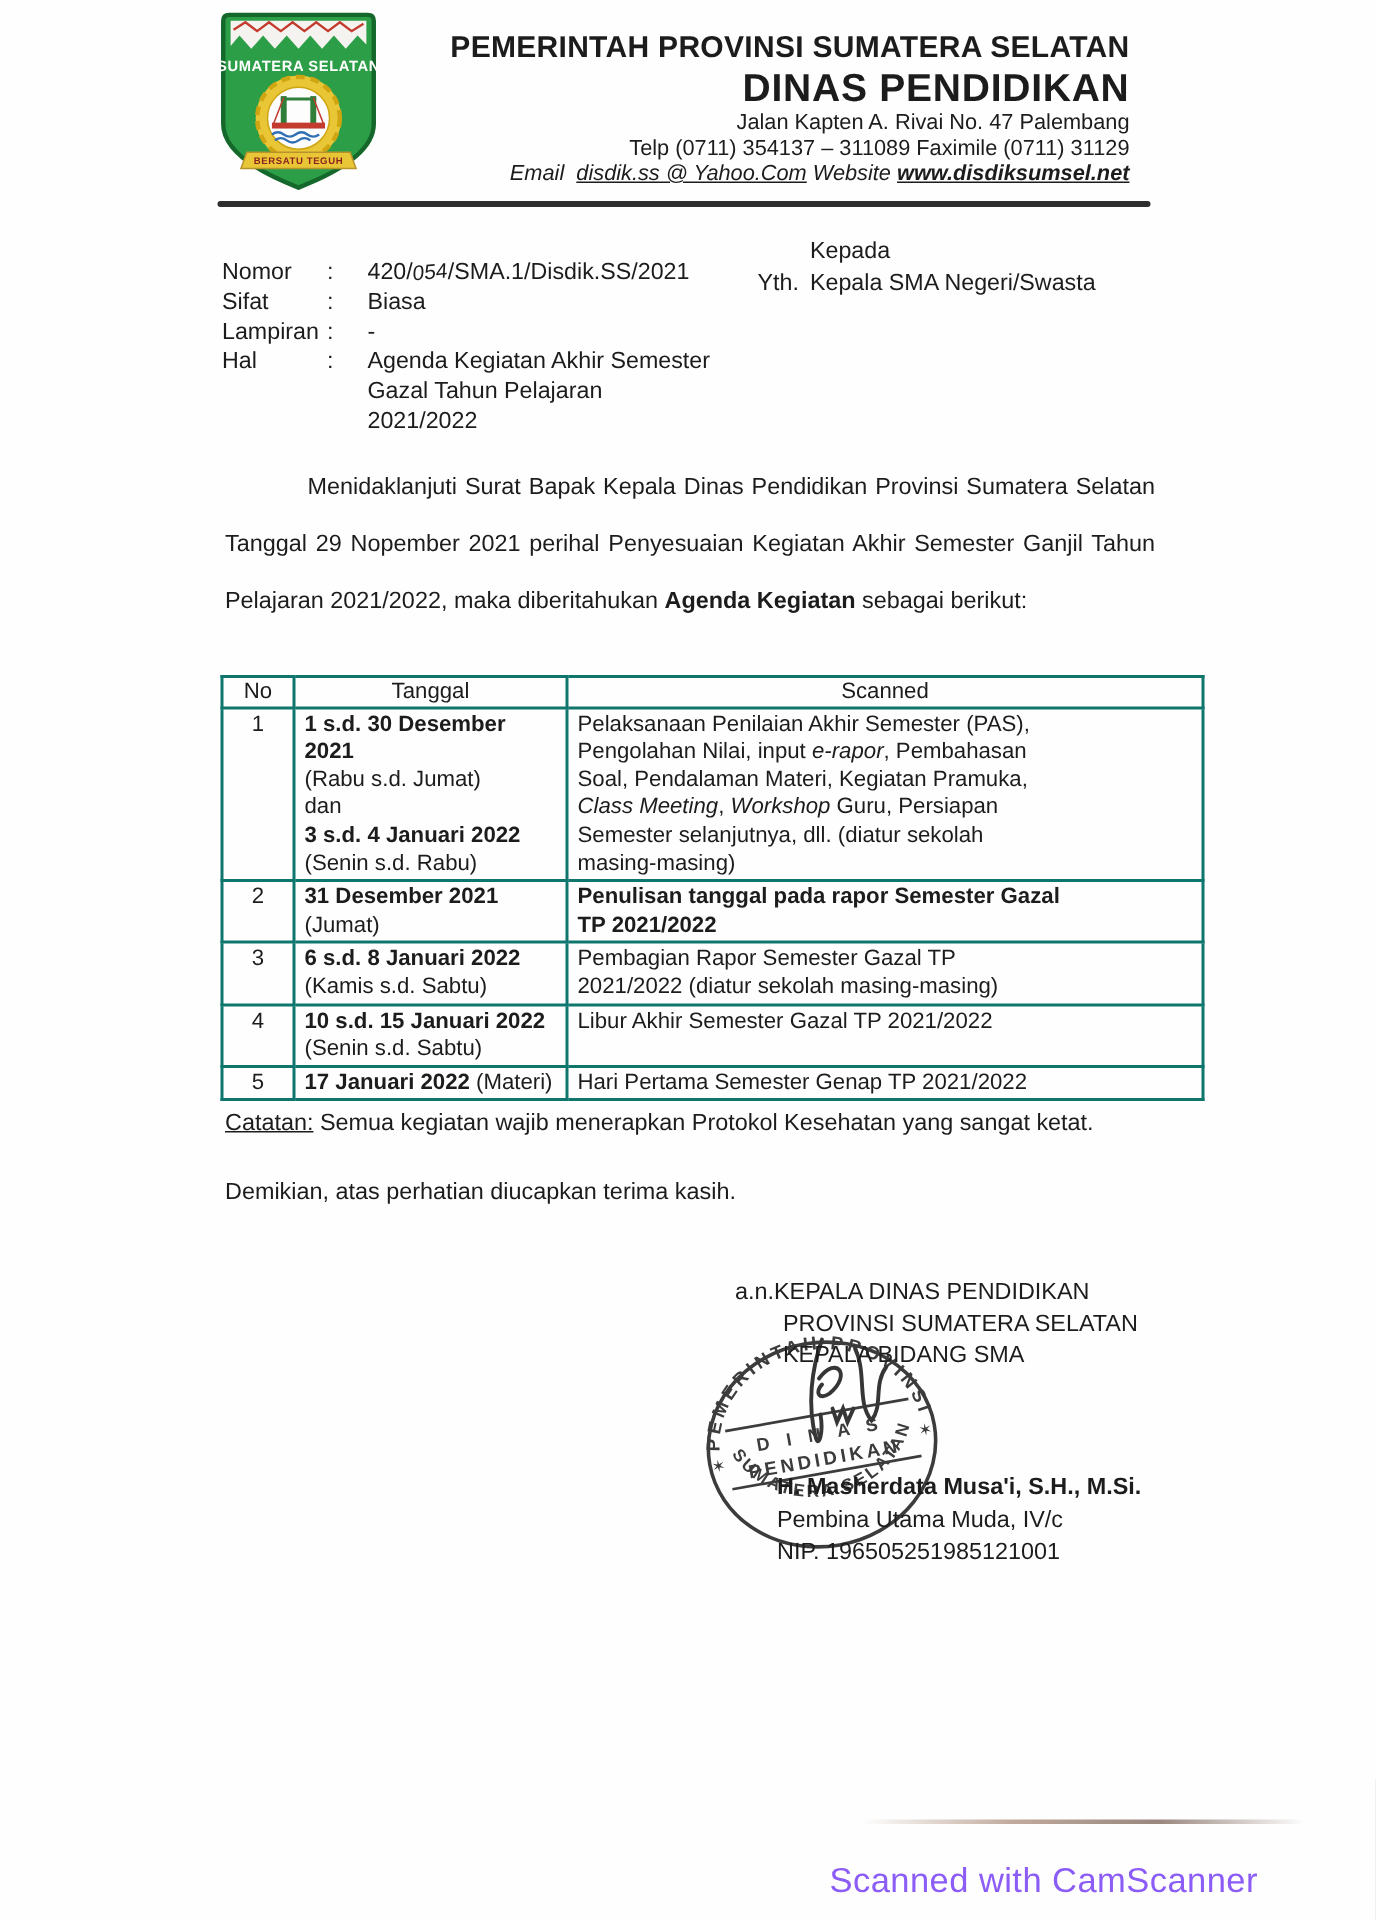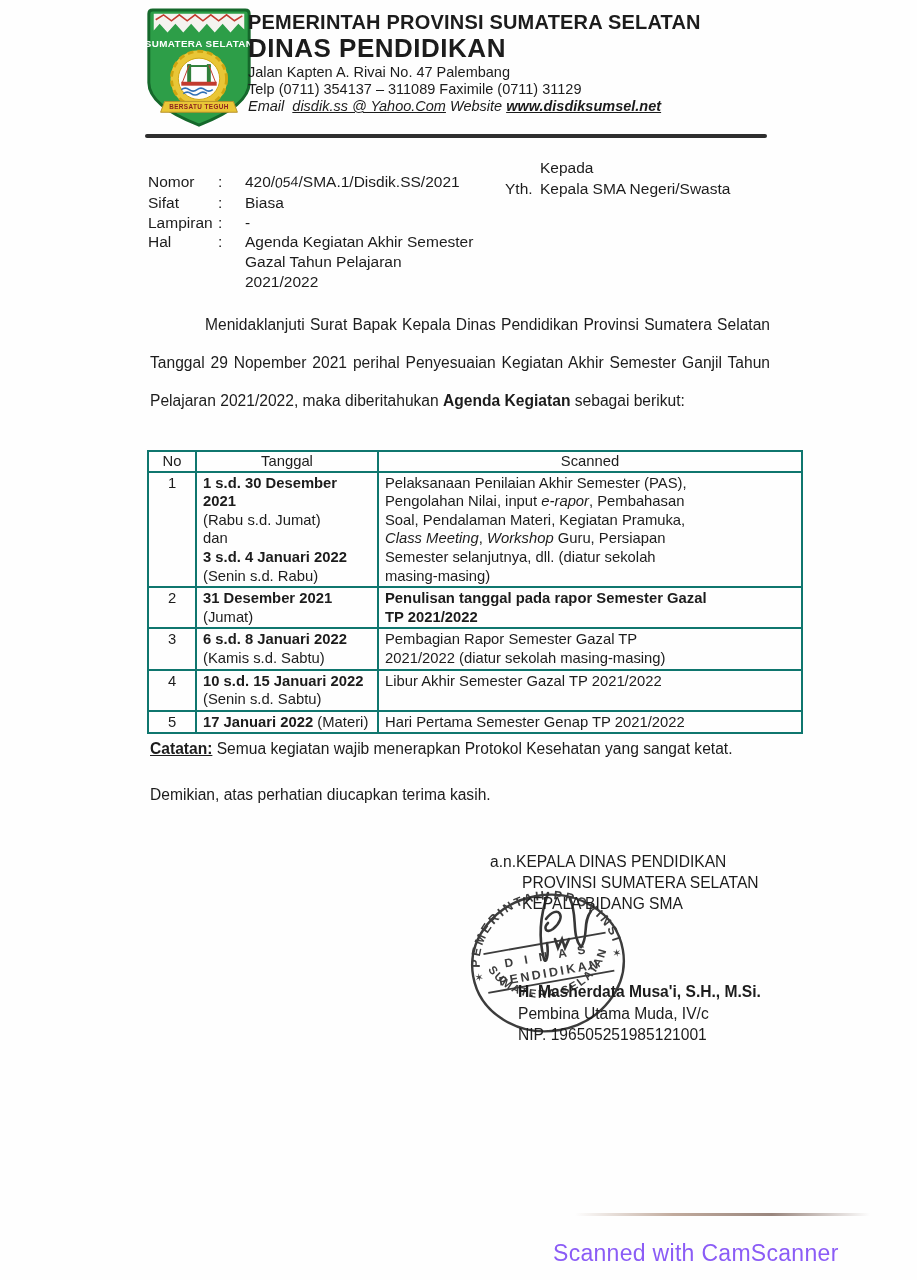--- a/index.html
+++ b/index.html
@@ -7,21 +7,21 @@
     position:relative;width:917px;height:1280px;margin:0 auto;
     background:#fefefe;overflow:hidden;
     font-family:"Liberation Sans",sans-serif;color:#1c1c1c;
   }
   .abs{position:absolute;}
   .b{font-weight:bold;}
   .i{font-style:italic;}
 
   
   .logo{left:142px;top:6px;width:114px;height:122px;}
-  .lh-text{left:248px;top:10px;width:505px;text-align:left;}
+  .lh-text{left:248px;top:20px;width:505px;text-align:right;}
   .lh-gov{font-size:20px;font-weight:bold;line-height:24px;letter-spacing:.2px;}
   .lh-dept{font-size:26px;font-weight:bold;line-height:28px;letter-spacing:.5px;}
   .lh-addr{font-size:14.5px;line-height:17px;margin-top:2px;}
   .lh-contact{font-size:14.5px;line-height:17px;}
   .lh-email{font-size:14.5px;line-height:17px;font-style:italic;}
   .u{text-decoration:underline;}
   .rule{left:145px;top:134px;width:622px;height:4px;background:#2e2e2e;border-radius:2px;}
 
   
   .meta{left:148px;top:172px;font-size:15.5px;line-height:19.8px;}
@@ -41,21 +41,21 @@
   
   .agenda{left:147px;top:450px;border-collapse:collapse;table-layout:fixed;font-size:14.8px;}
   .agenda th,.agenda td{border:2px solid #0f766e;vertical-align:top;padding:1px 6px;line-height:18.6px;}
   .agenda th{font-weight:normal;text-align:center;padding:0 4px;}
   .agenda .col-no{width:34px;text-align:center;}
   .agenda .col-tanggal{width:168px;}
   .agenda .col-kegiatan{width:352px;padding-right:64px;}
 
   
   .catatan{left:150px;top:740px;font-size:15.6px;}
-  .catatan .lbl{font-weight:bold;text-decoration:underline;}
+  .catatan .lbl{font-weight:normal;text-decoration:underline;}
   .closing{left:150px;top:786px;font-size:15.6px;}
 
   
   .sig-an{left:490px;top:851px;font-size:15.6px;line-height:21px;}
   .sig-an .ind{padding-left:32px;}
   .sig-id{left:518px;top:981px;font-size:15.6px;line-height:21.5px;}
   .stamp{left:460px;top:883px;width:176px;height:160px;opacity:.88;}
 
   
   .smudge{left:575px;top:1213px;width:295px;height:3px;

